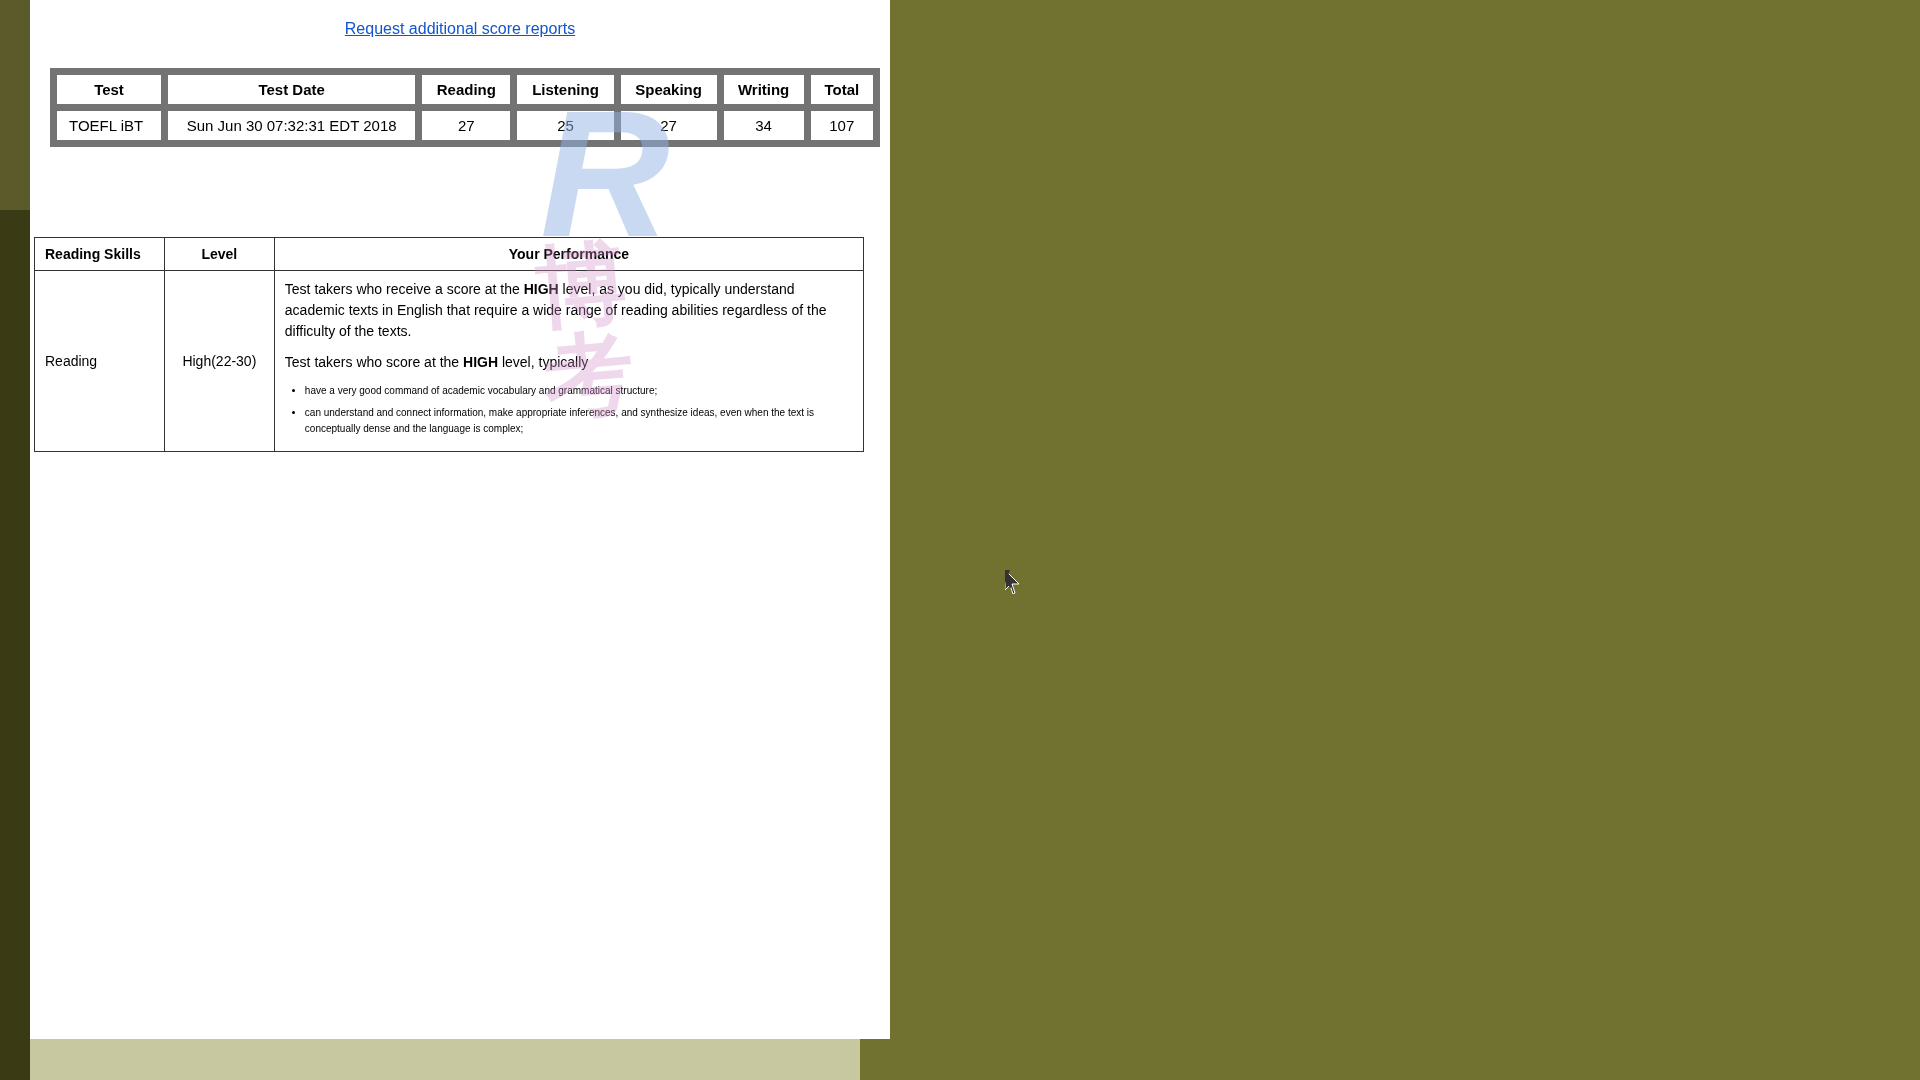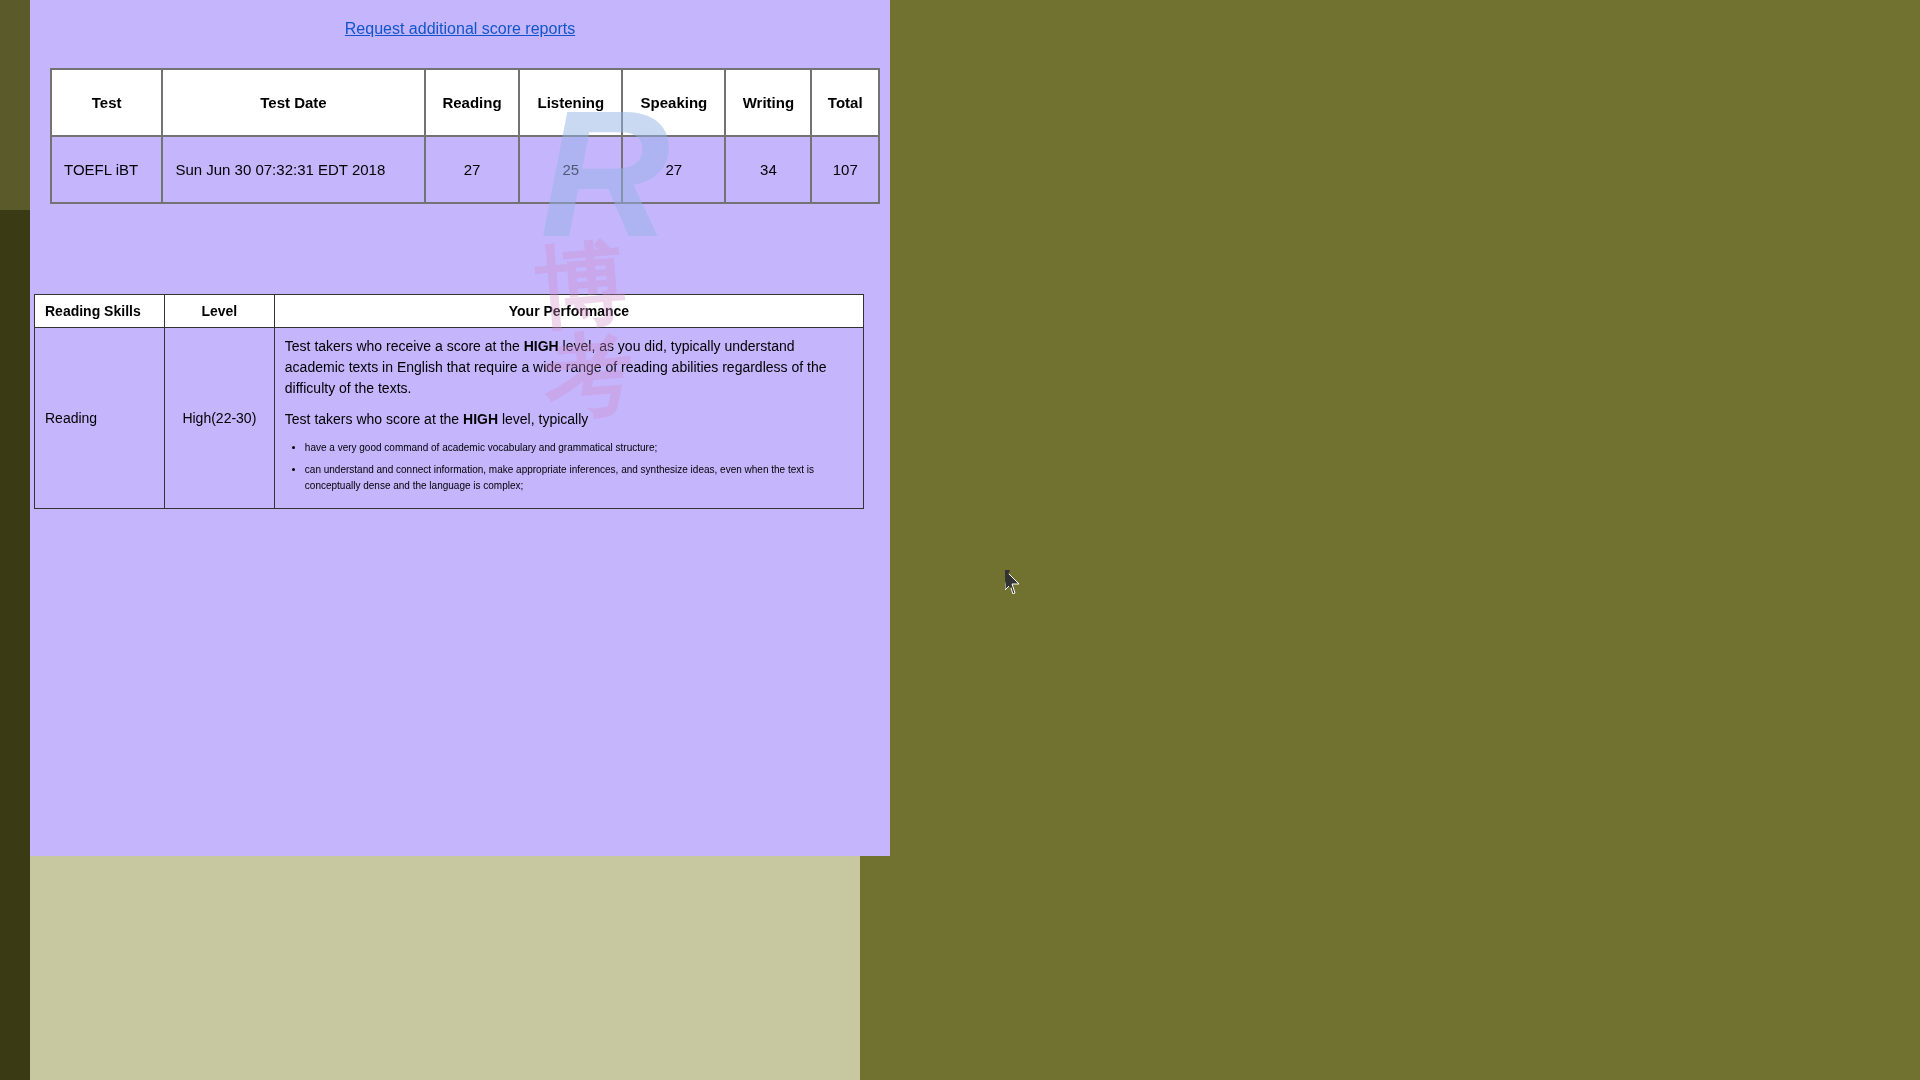--- a/index.html
+++ b/index.html
@@ -32,22 +32,22 @@
       background: #3a3a15;
       z-index: 0;
     }
 
     
     .document {
       position: absolute;
       left: 30px;
       top: 0;
       width: 860px;
-      height: 856px;
-      background: #c4b5fd;
+      height: 1039px;
+      background: #ffffff;
       z-index: 2;
       padding: 0;
     }
 
     
     .watermark {
       position: absolute;
       left: 460px;
       top: 60px;
       width: 420px;
@@ -109,36 +109,36 @@
       margin-top: 10px;
     }
 
     .scores-table {
       border-collapse: collapse;
       width: 830px;
       font-size: 15px;
     }
 
     .scores-table th, .scores-table td {
-      border: 2px solid #737373;
-      padding: 24px 12px;
+      border: 7px solid #737373;
+      padding: 6px 12px;
       text-align: center;
     }
 
     .scores-table th {
       font-weight: bold;
       background: #fff;
     }
 
     .scores-table td.test-name {
       text-align: left;
     }
 
     .scores-table td.test-date {
-      text-align: left;
+      text-align: center;
     }
 
     
     .interpret-link-area {
       padding: 8px 20px;
       text-align: right;
       padding-right: 50px;
     }
 
     .interpret-link {

